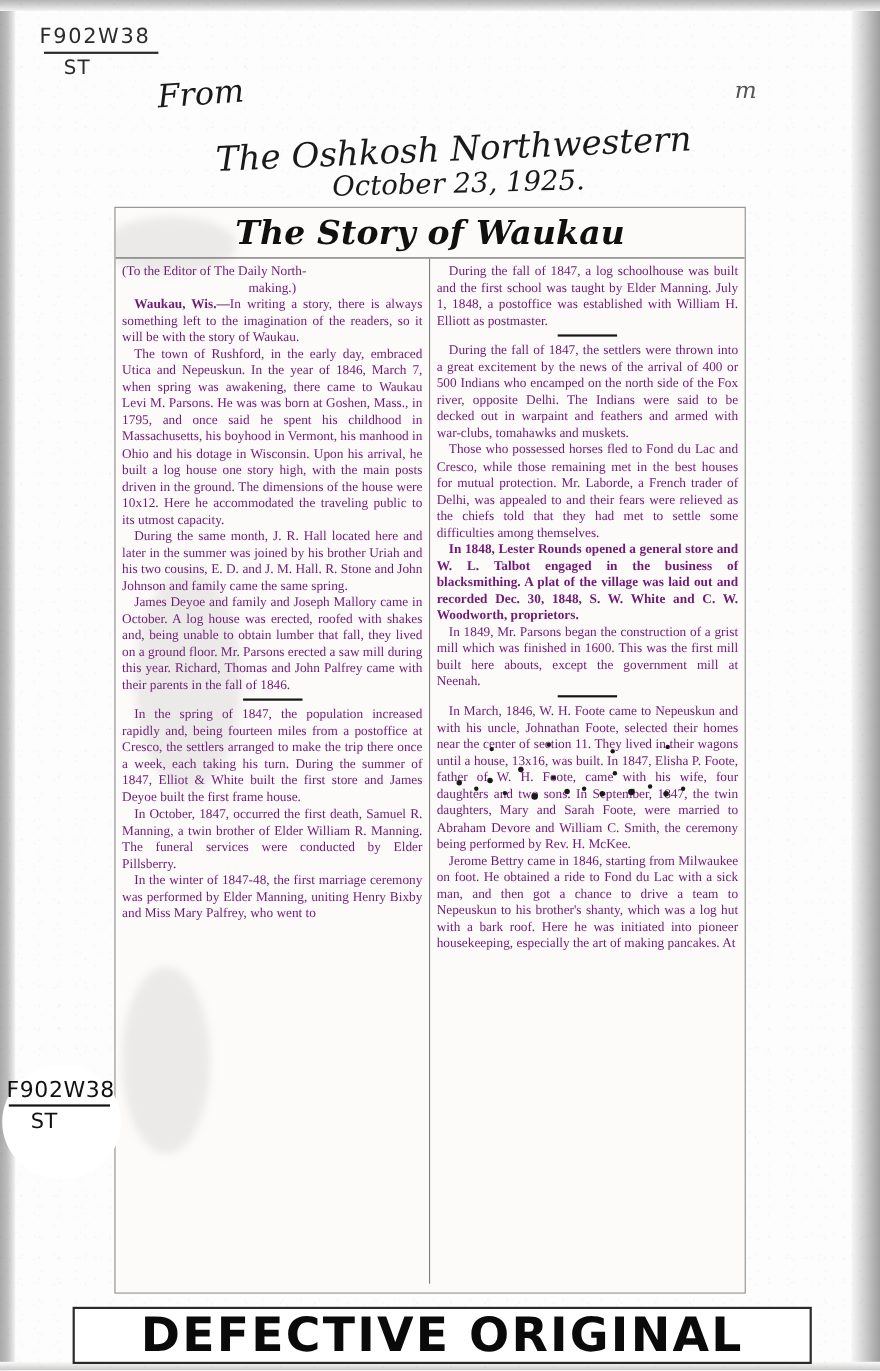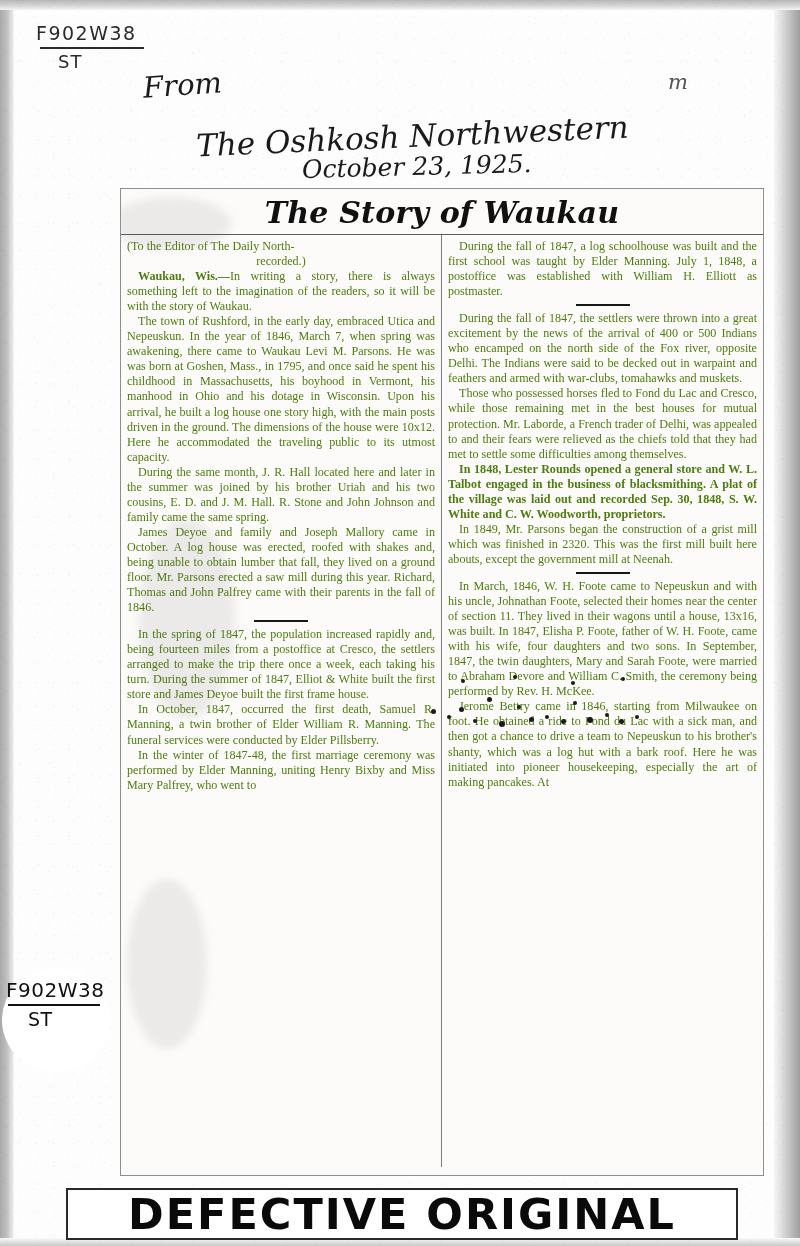--- a/index.html
+++ b/index.html
@@ -143,23 +143,23 @@
   }
   .callnum-bottom .sub {
     display: block;
     margin-left: 22px;
     font-size: 19px;
   }
 
   
   .clipping {
     position: absolute;
-    left: 120px;
+    left: 104px;
     top: 188px;
-    width: 644px;
+    width: 574px;
     height: 988px;
     background: #fcfbf9;
     border: 1px solid #8e8e8e;
     box-sizing: border-box;
     overflow: hidden;
   }
 
   .headline {
     text-align: center;
     font-family: "DejaVu Serif", serif;
@@ -183,21 +183,21 @@
     box-sizing: border-box;
   }
 
   .col {
     width: 50%;
     box-sizing: border-box;
     padding: 4px 6px 0 6px;
     font-family: "Liberation Serif", serif;
     font-size: 12.1px;
     line-height: 15.05px;
-    color: #4d7c0f;
+    color: #701a75;
     text-align: justify;
     overflow: hidden;
   }
   .col.left  { border-right: 1px solid #7d7d7d; }
 
   .col p {
     margin: 0;
     text-indent: 11px;
   }
   .col p.noindent { text-indent: 0; }
@@ -281,37 +281,37 @@
   <div class="handwriting hand-source">The Oshkosh Northwestern</div>
   <div class="handwriting hand-date">October 23, 1925.</div>
   <div class="handwriting hand-mark">m</div>
 
   <div class="clipping">
     <div class="headline">The Story of Waukau</div>
     <div class="headline-rule"></div>
     <div class="columns">
       <div class="col left" id="col-left">
           <p class="noindent">(To the Editor of The Daily North-</p>
-          <p class="center">recorded.)</p>
+          <p class="center">making.)</p>
           <p><b>Waukau, Wis.—</b>In writing a story, there is always something left to the imagination of the readers, so it will be with the story of Waukau.</p>
           <p>The town of Rushford, in the early day, embraced Utica and Nepeuskun. In the year of 1846, March 7, when spring was awakening, there came to Waukau Levi M. Parsons. He was was born at Goshen, Mass., in 1795, and once said he spent his childhood in Massachusetts, his boyhood in Vermont, his manhood in Ohio and his dotage in Wisconsin. Upon his arrival, he built a log house one story high, with the main posts driven in the ground. The dimensions of the house were 10x12. Here he accommodated the traveling public to its utmost capacity.</p>
           <p>During the same month, J. R. Hall located here and later in the summer was joined by his brother Uriah and his two cousins, E. D. and J. M. Hall. R. Stone and John Johnson and family came the same spring.</p>
           <p>James Deyoe and family and Joseph Mallory came in October. A log house was erected, roofed with shakes and, being unable to obtain lumber that fall, they lived on a ground floor. Mr. Parsons erected a saw mill during this year. Richard, Thomas and John Palfrey came with their parents in the fall of 1846.</p>
           <div class="sep"></div>
           <p>In the spring of 1847, the population increased rapidly and, being fourteen miles from a postoffice at Cresco, the settlers arranged to make the trip there once a week, each taking his turn. During the summer of 1847, Elliot &amp; White built the first store and James Deyoe built the first frame house.</p>
           <p>In October, 1847, occurred the first death, Samuel R. Manning, a twin brother of Elder William R. Manning. The funeral services were conducted by Elder Pillsberry.</p>
           <p>In the winter of 1847-48, the first marriage ceremony was performed by Elder Manning, uniting Henry Bixby and Miss Mary Palfrey, who went to</p>
         </div>
       <div class="col right" id="col-right">
           <p>During the fall of 1847, a log schoolhouse was built and the first school was taught by Elder Manning. July 1, 1848, a postoffice was established with William H. Elliott as postmaster.</p>
           <div class="sep"></div>
           <p>During the fall of 1847, the settlers were thrown into a great excitement by the news of the arrival of 400 or 500 Indians who encamped on the north side of the Fox river, opposite Delhi. The Indians were said to be decked out in warpaint and feathers and armed with war-clubs, tomahawks and muskets.</p>
           <p>Those who possessed horses fled to Fond du Lac and Cresco, while those remaining met in the best houses for mutual protection. Mr. Laborde, a French trader of Delhi, was appealed to and their fears were relieved as the chiefs told that they had met to settle some difficulties among themselves.</p>
-          <p><b>In 1848, Lester Rounds opened a general store and W. L. Talbot engaged in the business of blacksmithing. A plat of the village was laid out and recorded Sep. 30, 1848, S. W. White and C. W. Woodworth, proprietors.</b></p>
-          <p>In 1849, Mr. Parsons began the construction of a grist mill which was finished in 2320. This was the first mill built here abouts, except the government mill at Neenah.</p>
+          <p><b>In 1848, Lester Rounds opened a general store and W. L. Talbot engaged in the business of blacksmithing. A plat of the village was laid out and recorded Dec. 30, 1848, S. W. White and C. W. Woodworth, proprietors.</b></p>
+          <p>In 1849, Mr. Parsons began the construction of a grist mill which was finished in 1600. This was the first mill built here abouts, except the government mill at Neenah.</p>
           <div class="sep"></div>
           <p>In March, 1846, W. H. Foote came to Nepeuskun and with his uncle, Johnathan Foote, selected their homes near the center of section 11. They lived in their wagons until a house, 13x16, was built. In 1847, Elisha P. Foote, father of W. H. Foote, came with his wife, four daughters and two sons. In September, 1847, the twin daughters, Mary and Sarah Foote, were married to Abraham Devore and William C. Smith, the ceremony being performed by Rev. H. McKee.</p>
           <p>Jerome Bettry came in 1846, starting from Milwaukee on foot. He obtained a ride to Fond du Lac with a sick man, and then got a chance to drive a team to Nepeuskun to his brother's shanty, which was a log hut with a bark roof. Here he was initiated into pioneer housekeeping, especially the art of making pancakes. At</p>
         </div>
     </div>
 
     <div class="smudge" style="left:-10px; top:8px;   width:120px; height:52px;"></div>
     <div class="smudge" style="left:18px;  top:330px; width:96px;  height:200px;"></div>
     <div class="smudge" style="left:6px;   top:690px; width:80px;  height:170px;"></div>
 

